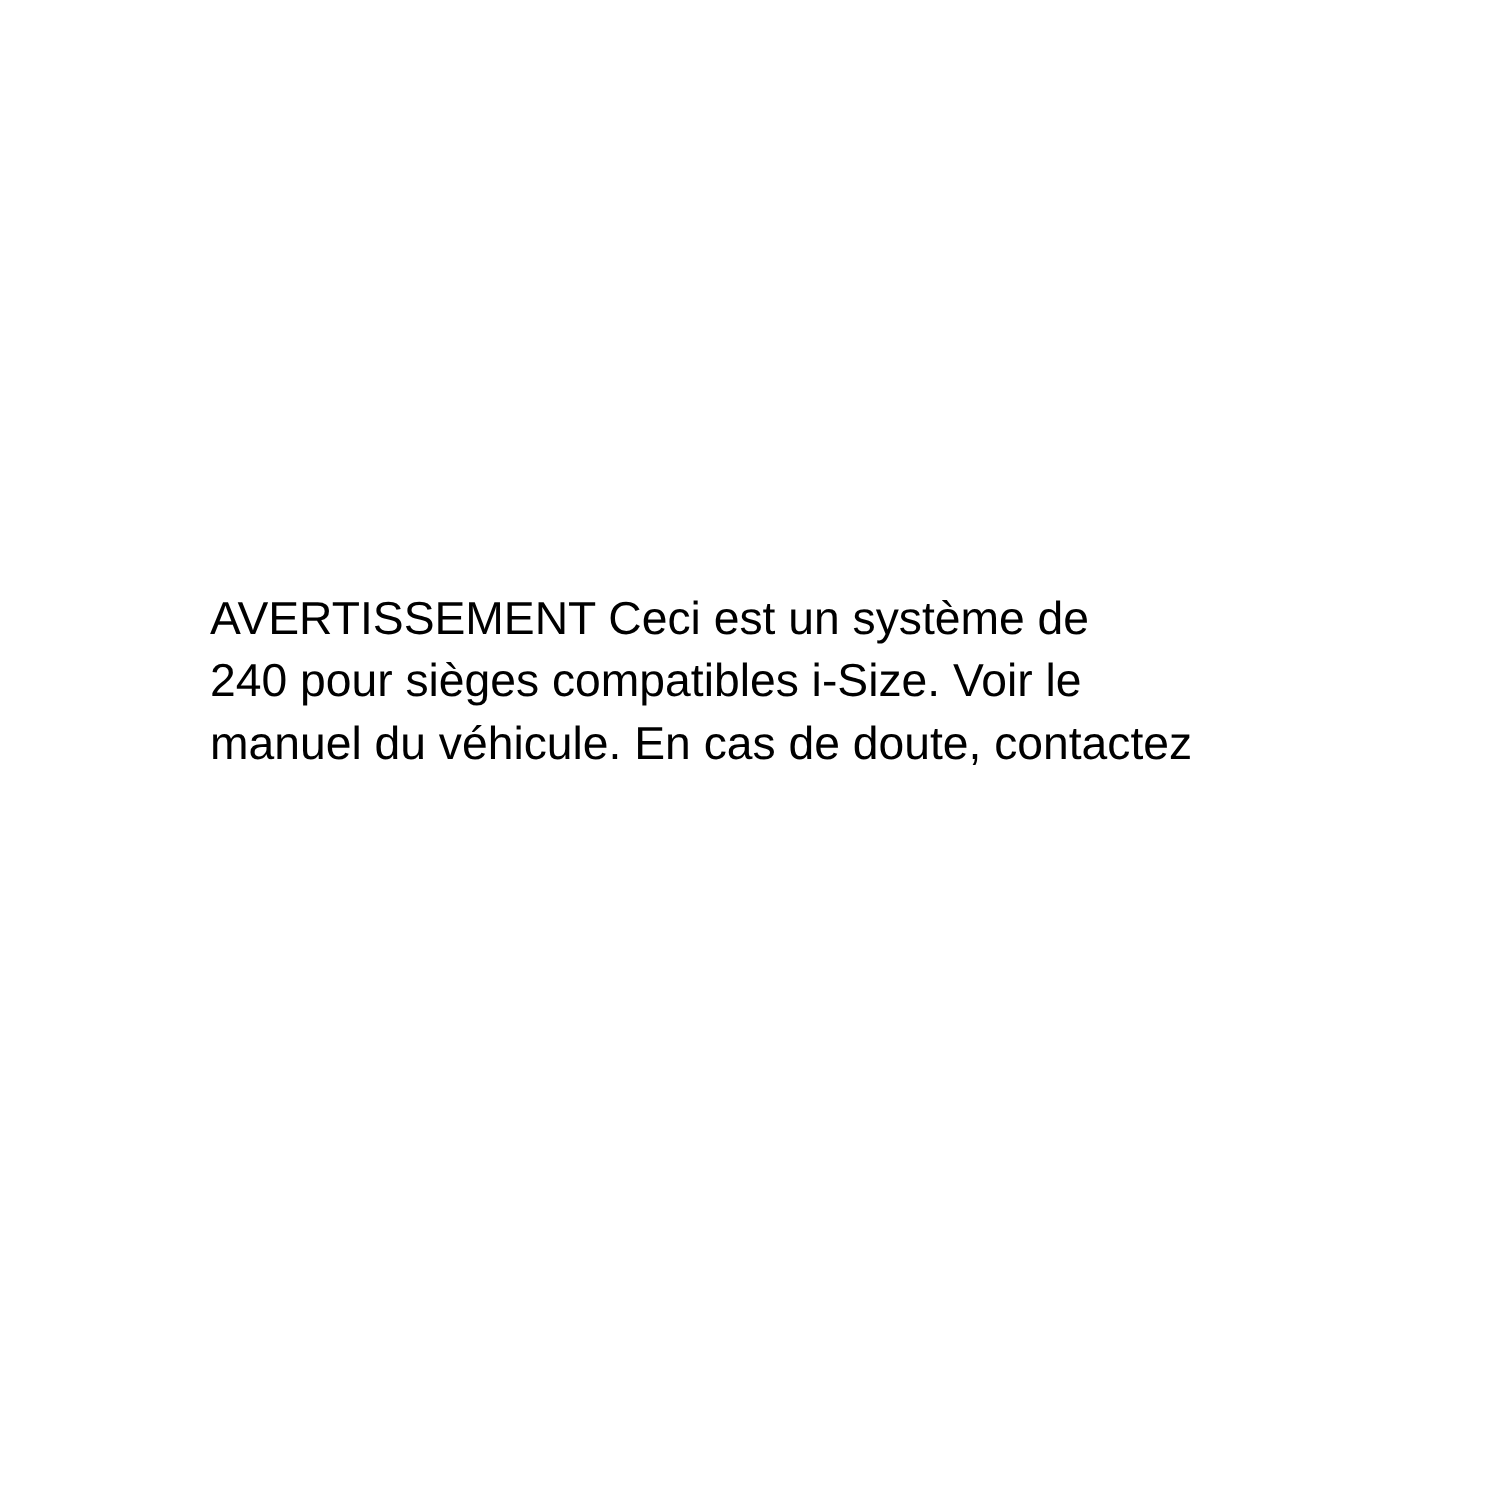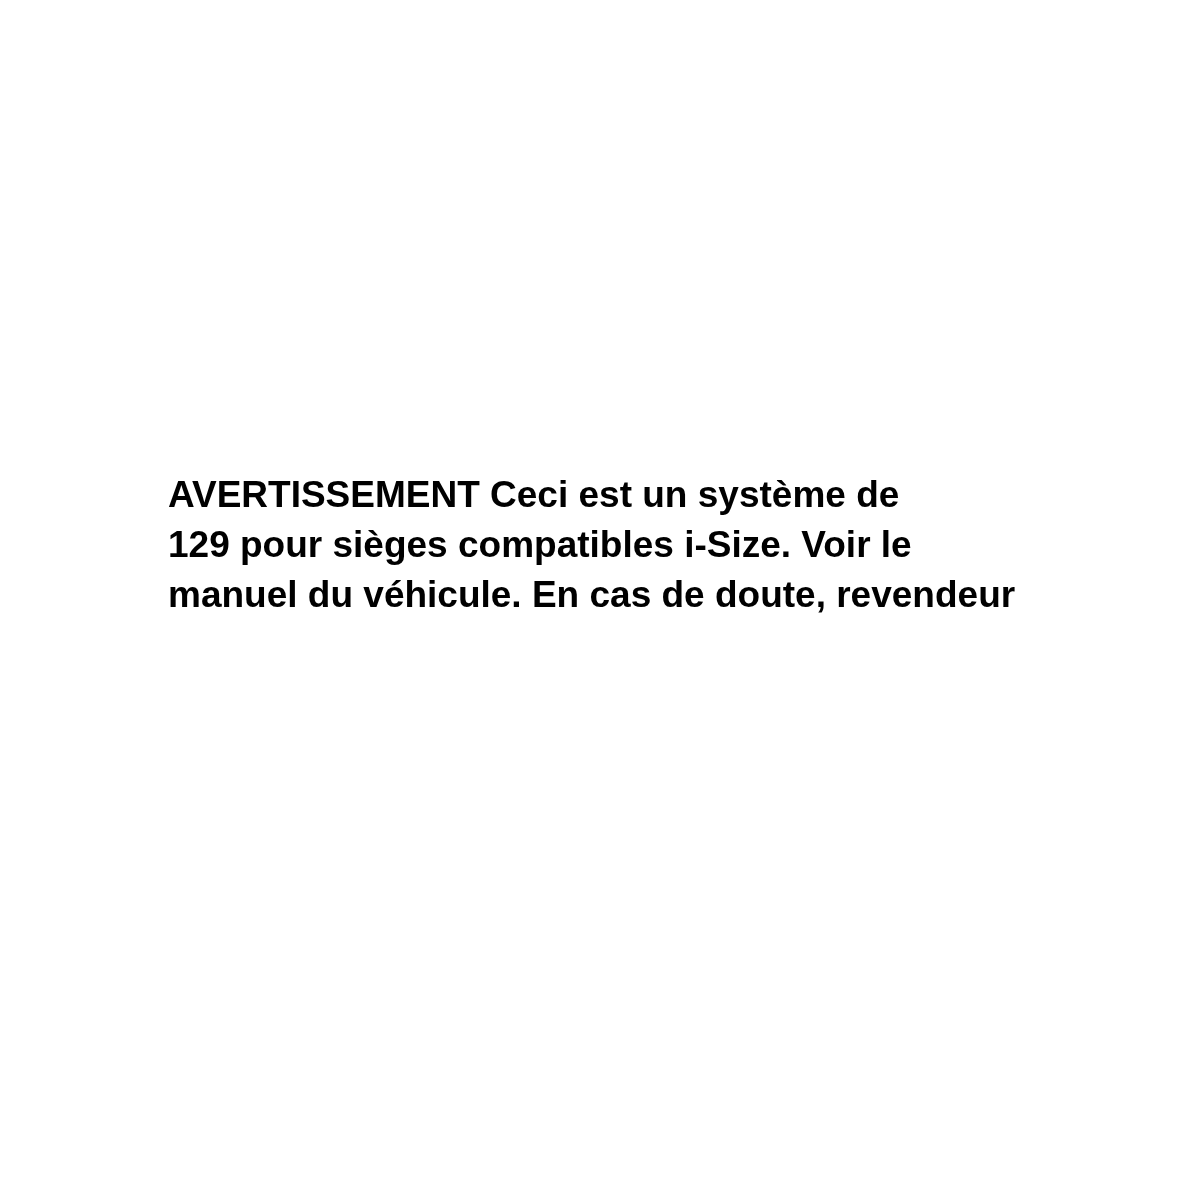--- a/index.html
+++ b/index.html
@@ -16,28 +16,28 @@
   }
   .warning-block {
     position: absolute;
     left: 168px;
     top: 470px;
     width: 900px;
     color: #000000;
     font-size: 37px;
     line-height: 50px;
     letter-spacing: 0px;
-    font-weight: 700;
+    font-weight: 400;
     text-align: left;
     white-space: nowrap;
   }
   .warning-line {
     display: block;
   }
 </style>
 </head>
 <body>
 
 <div class="warning-block">
   <span class="warning-line">AVERTISSEMENT Ceci est un système de</span>
-  <span class="warning-line">129 pour sièges compatibles i-Size. Voir le</span>
-  <span class="warning-line">manuel du véhicule. En cas de doute, revendeur</span>
+  <span class="warning-line">240 pour sièges compatibles i-Size. Voir le</span>
+  <span class="warning-line">manuel du véhicule. En cas de doute, contactez</span>
 </div>
 
 </body></html>

